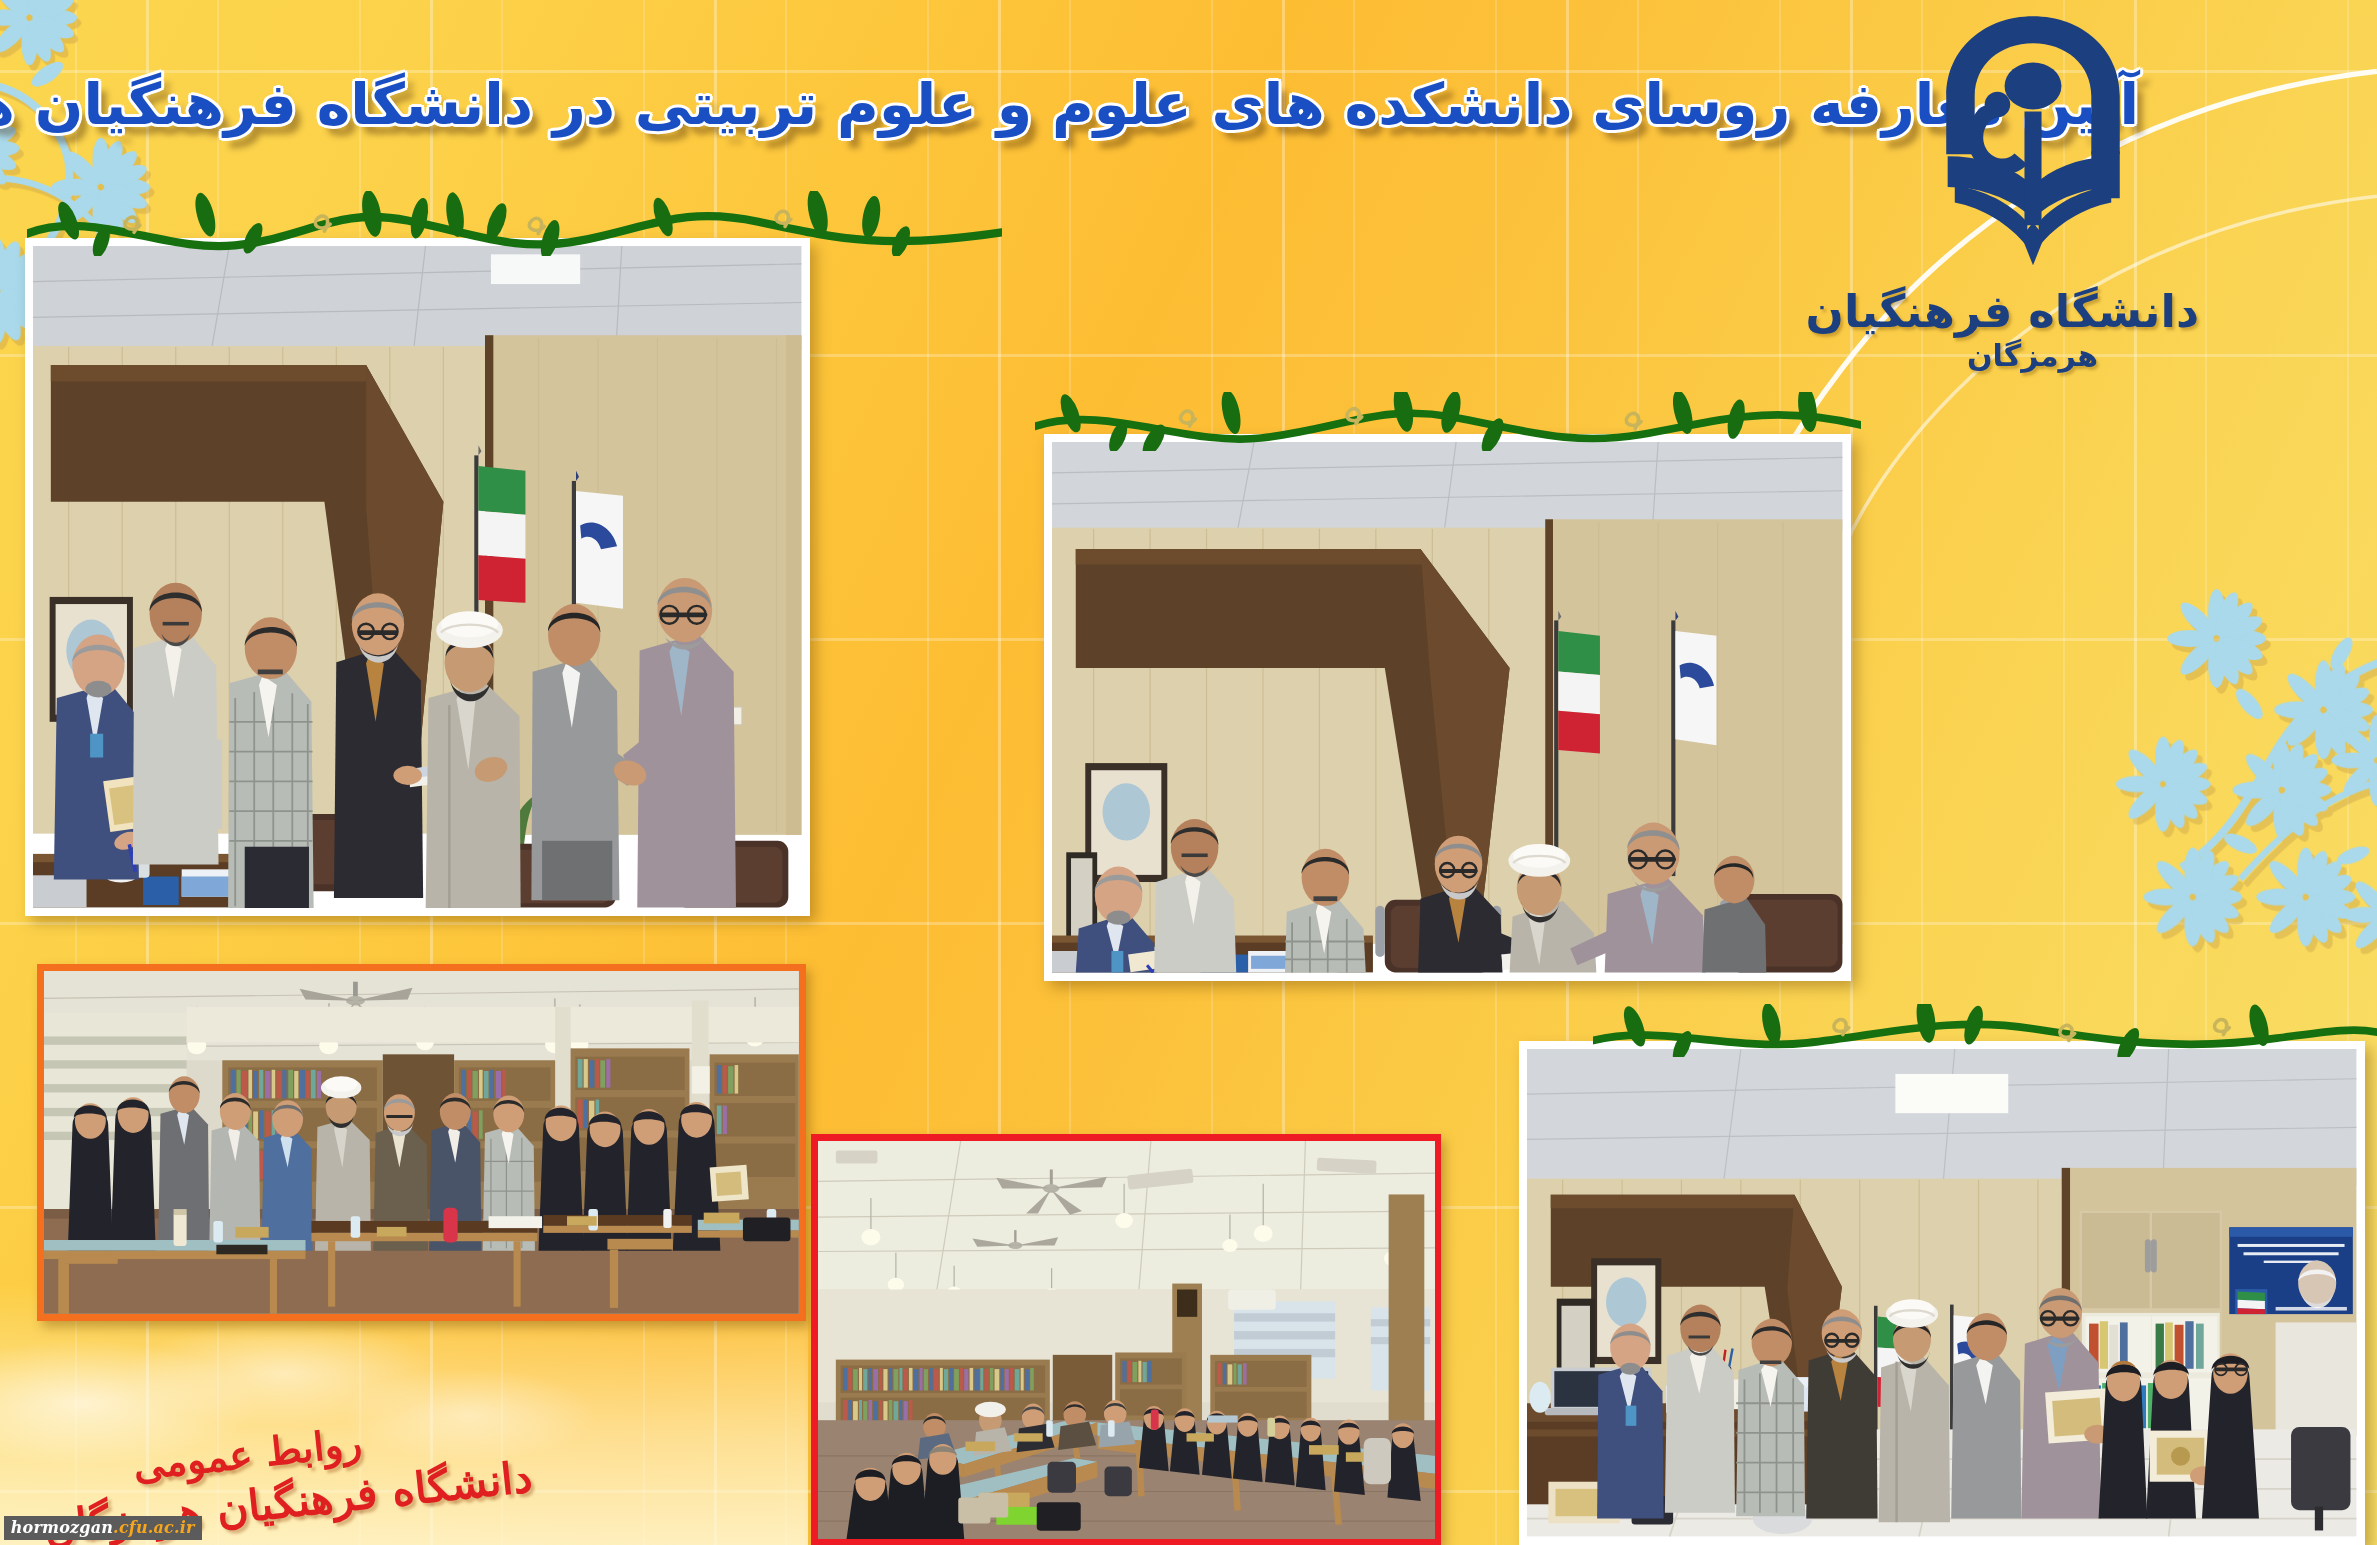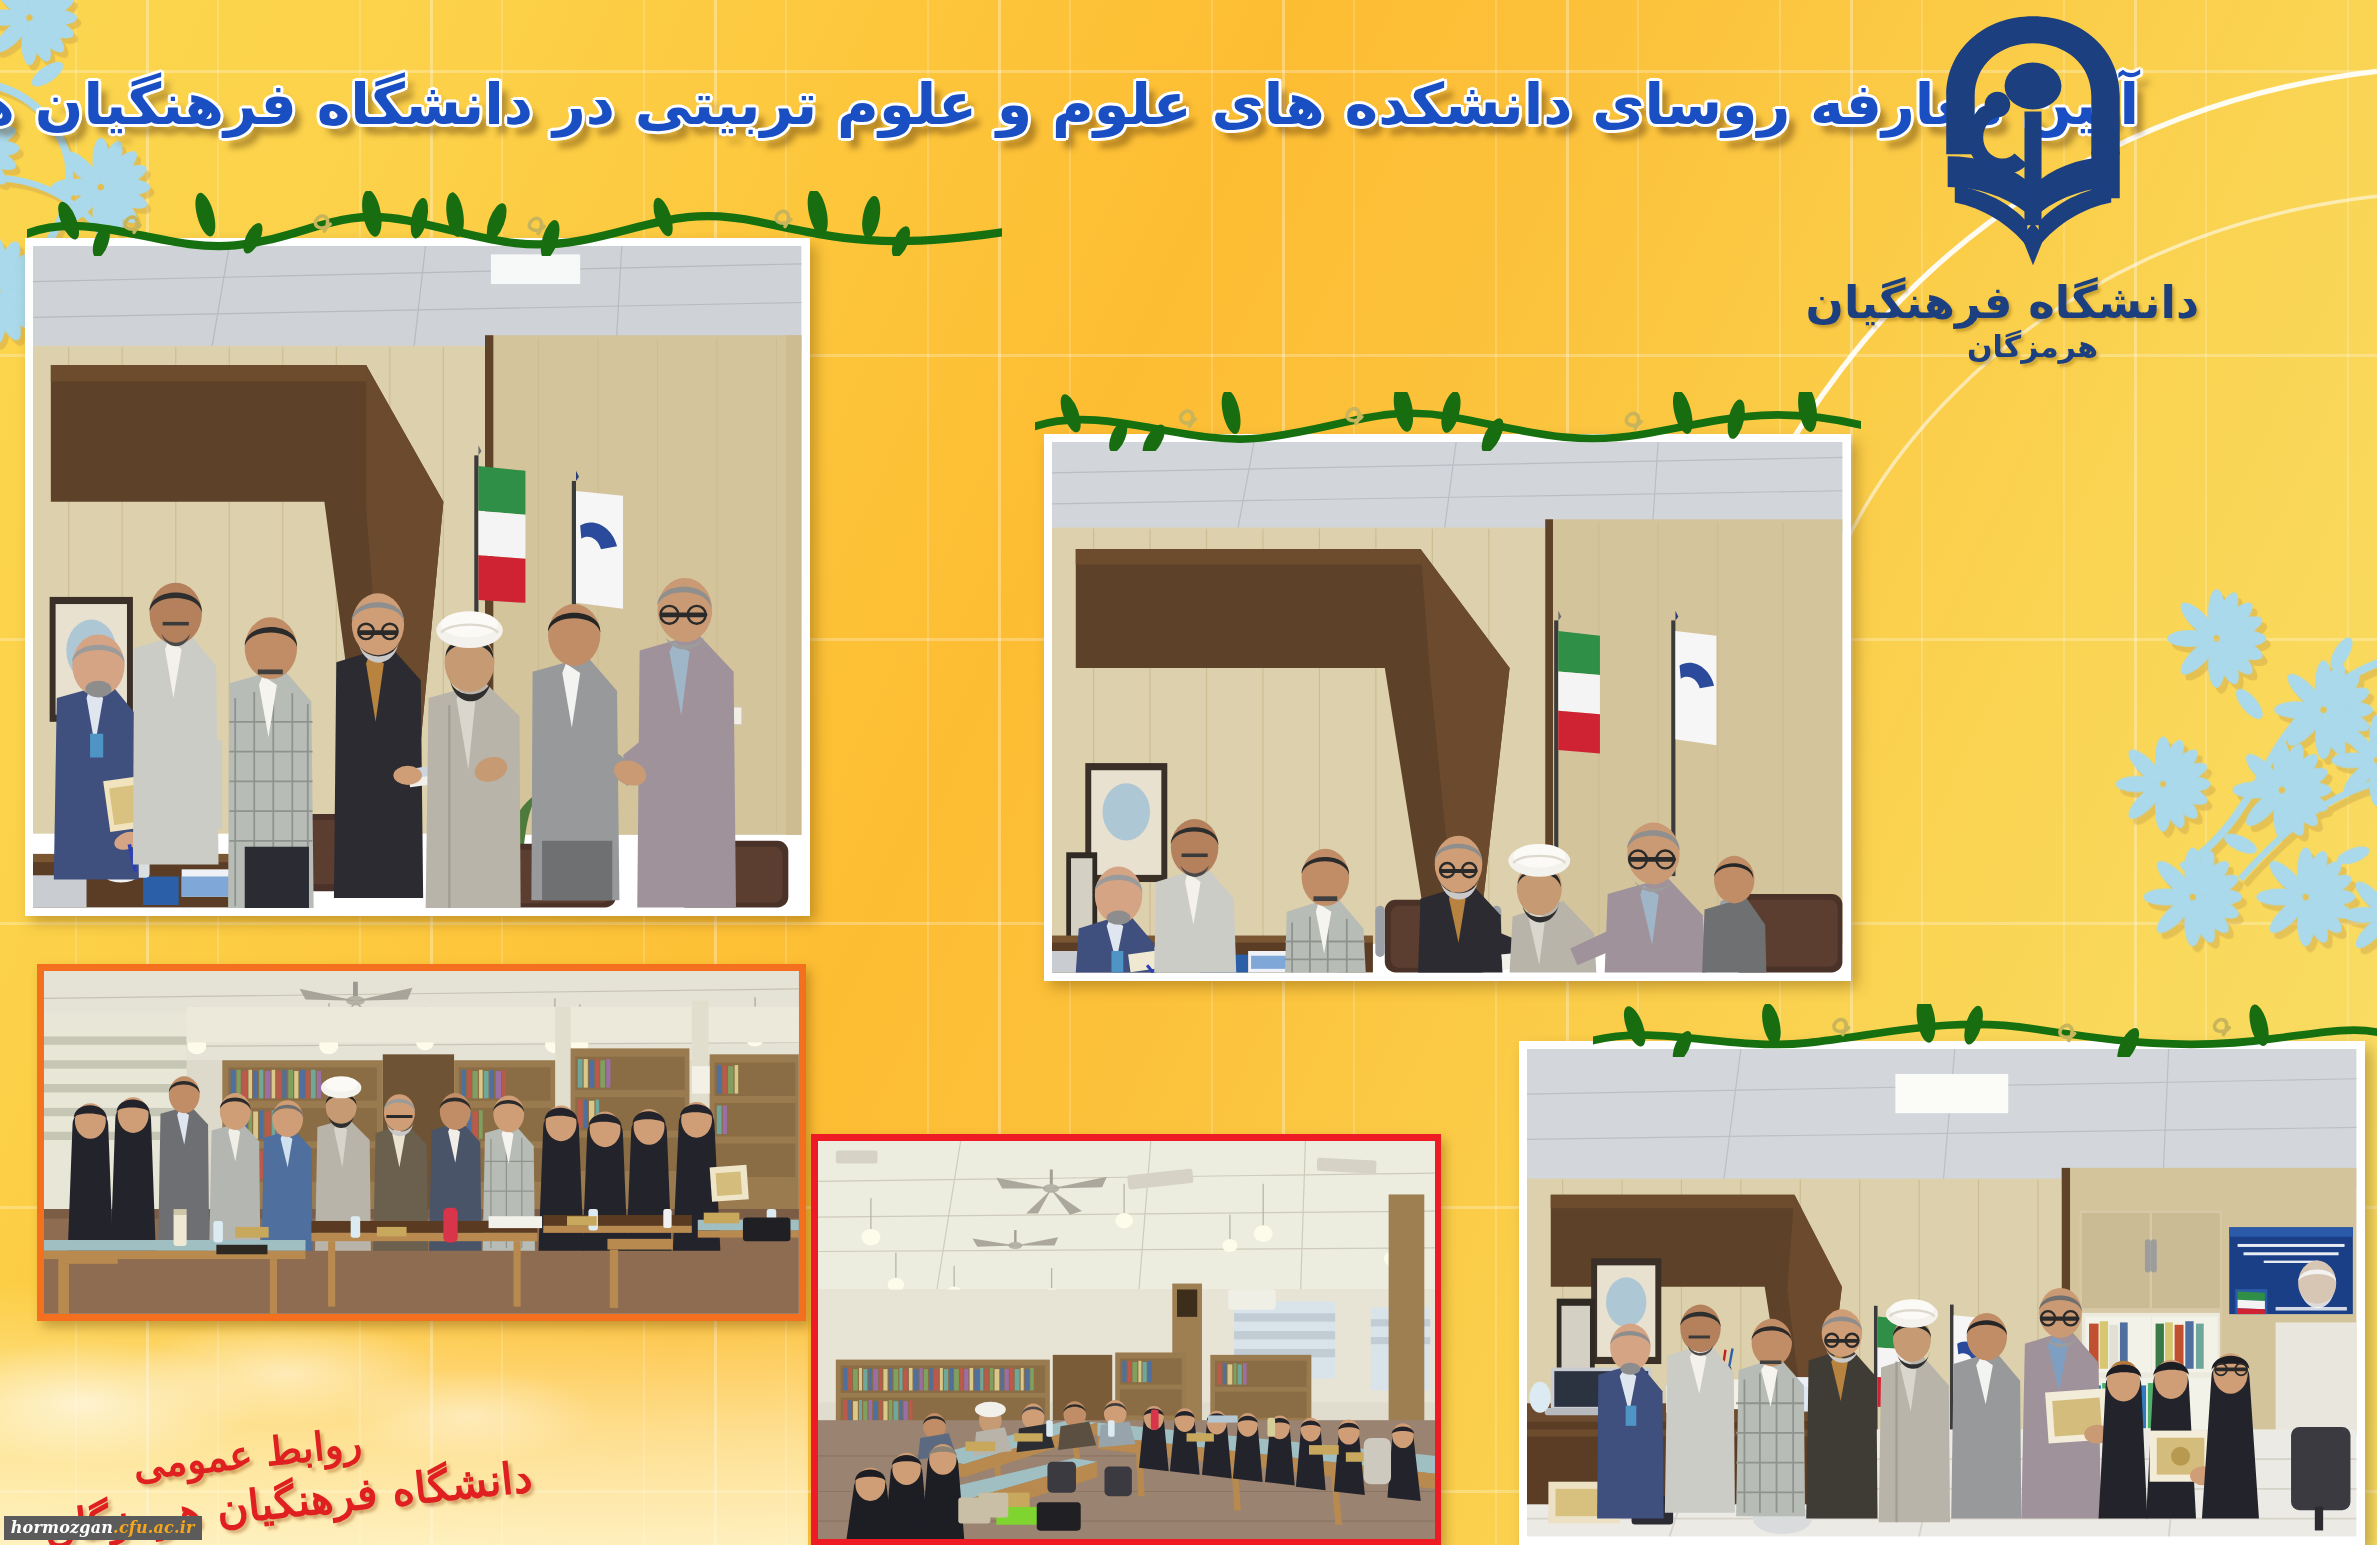--- a/index.html
+++ b/index.html
@@ -88,21 +88,21 @@
 
   
   .logo-block {
     position: absolute; top: 12px; right: 178px;
     width: 333px; text-align: center;
   }
   .logo-mark { width: 214px; height: 256px; margin: 0 auto; display: block; }
   .logo-line {
     font-family: "DejaVu Sans", "Liberation Sans", sans-serif;
     font-size: 45px; font-weight: bold; color: #1c3f80;
-    direction: rtl; margin-top: 8px; line-height: 1.22;
+    direction: rtl; margin-top: 17px; line-height: 1.22;
     text-shadow: 2.4px 3px 3px rgba(120,80,0,0.35);
     white-space: nowrap;
   }
   .logo-line.second { font-size: 30px; margin-top: -2.4px; }
 
   
   .photo {
     position: absolute;
     overflow: hidden;
     background: #b9bcc0;

